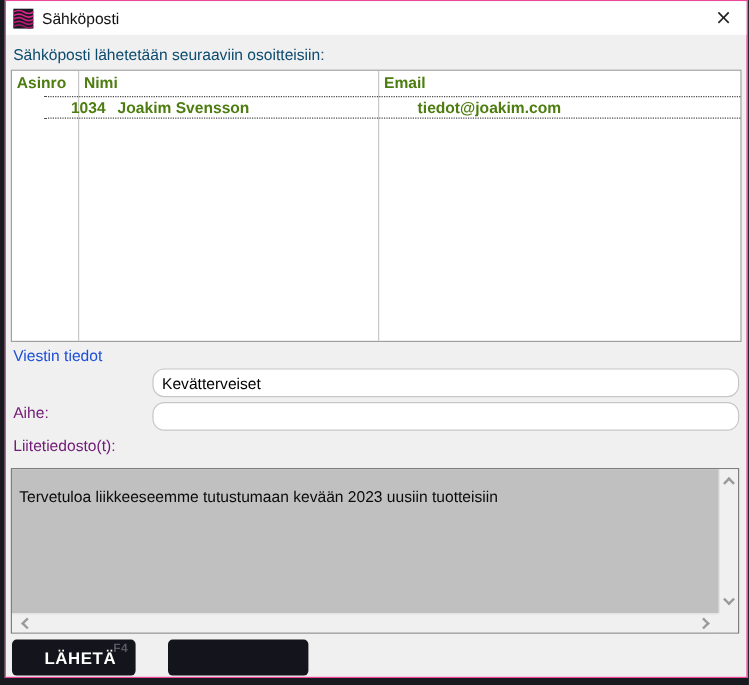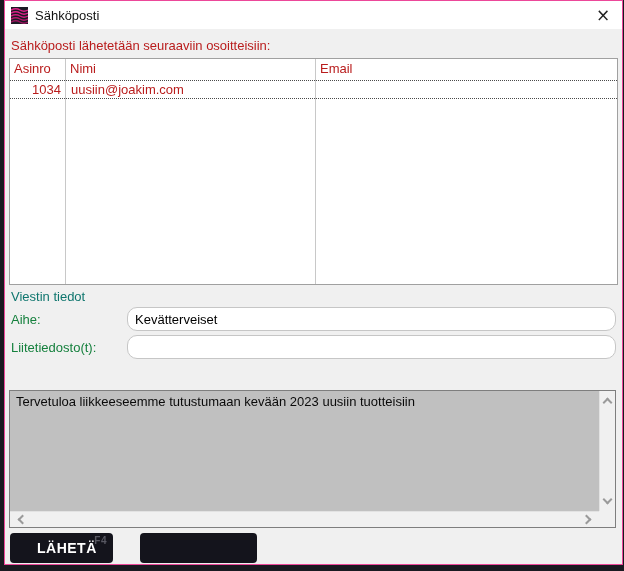--- a/index.html
+++ b/index.html
@@ -22,61 +22,61 @@
   }
   .app-icon { width: 17px; height: 17px; flex: 0 0 auto; }
   .title-text { margin-left: 7px; font-size: 13px; color: #111; }
   .close-btn {
     position: absolute; right: 2px; top: 0; width: 34px; height: 28px;
     display: flex; align-items: center; justify-content: center;
     font-size: 17px; color: #222; cursor: default; background: transparent; border: none;
     font-family: "DejaVu Sans", sans-serif;
   }
 
-  .heading { position: absolute; left: 6px; top: 37px; font-size: 13px; color: #b91c1c; }
+  .heading { position: absolute; left: 6px; top: 37px; font-size: 13px; color: #0c4a6e; }
 
   
   .rtable {
     position: absolute; left: 4px; top: 57px; width: 609px; height: 227px;
     background: #ffffff; border: 1px solid #a0a0a0;
   }
   .col-line { position: absolute; top: 0; bottom: 0; width: 1px; background: #c8c8c8; }
   .col-line.c1 { left: 55px; }
   .col-line.c2 { left: 305px; }
   .trow { position: absolute; left: 0; right: 0; display: grid; grid-template-columns: 55px 250px 1fr; }
   .trow.head { top: 1px; height: 20px; }
-  .trow.data { top: 21px; height: 19px; border-top: 1px dotted #4a4a4a; border-bottom: 1px dotted #4a4a4a; }
-  .tcell { font-size: 13px; color: #b91c1c; line-height: 18px; overflow: hidden; white-space: nowrap; }
+  .trow.data { top: 21px; height: 19px; border-top: 1px dotted #4a4a4a; border-bottom: 1px dotted #4a4a4a; margin-left: 27px; }
+  .tcell { font-size: 13px; color: #4d7c0f; line-height: 18px; overflow: hidden; white-space: nowrap; font-weight: bold; }
   .head .tcell { padding-left: 5px; }
   .head .tcell:first-child { padding-left: 4px; }
   .data .tcell.num { text-align: right; padding-right: 4px; }
   .data .tcell.txt { padding-left: 6px; }
 
   
-  .section-label { position: absolute; left: 6px; top: 288px; font-size: 13px; color: #0f766e; }
-  .fld-label { position: absolute; left: 6px; font-size: 13px; color: #15803d; }
+  .section-label { position: absolute; left: 6px; top: 288px; font-size: 13px; color: #1d4ed8; }
+  .fld-label { position: absolute; left: 6px; font-size: 13px; color: #701a75; margin-top: 24px; }
   .fld-label.subject { top: 311px; }
   .fld-label.attach { top: 339px; }
   .fld-input {
     position: absolute; left: 122px; right: 6px; height: 24px;
     background: #fff; border: 1px solid #c6c6c6; border-radius: 10px;
     font-size: 13px; color: #000; padding: 0 7px; outline: none;
     font-family: "Liberation Sans", "DejaVu Sans", sans-serif;
   }
   .fld-input.subject { top: 306px; }
   .fld-input.attach { top: 334px; }
 
   
   .msgbox {
     position: absolute; left: 4px; right: 6px; top: 389px; height: 138px;
     border: 1px solid #7e7e7e; background: #f0f0f0;
   }
   .msg-content {
     position: absolute; left: 0; top: 0; right: 16px; bottom: 16px;
-    background: #c0c0c0; font-size: 13px; color: #0a0a0a; padding: 2px 6px;
+    background: #c0c0c0; font-size: 13px; color: #0a0a0a; padding: 14px 6px;
     line-height: 17px; overflow: hidden;
   }
   .vscroll { position: absolute; top: 0; right: 0; bottom: 16px; width: 16px;
     background: #f0f0f0; border-left: 1px solid #e2e2e2;
     display: flex; flex-direction: column; justify-content: space-between; align-items: center;
     padding: 6px 0; }
   .hscroll { position: absolute; left: 0; right: 16px; bottom: 0; height: 16px;
     background: #f0f0f0; border-top: 1px solid #e2e2e2;
     display: flex; justify-content: space-between; align-items: center; padding: 0 7px; }
   .corner { position: absolute; right: 0; bottom: 0; width: 16px; height: 16px; background: #f0f0f0; }
@@ -126,21 +126,22 @@
     <div class="rtable">
       <div class="col-line c1"></div>
       <div class="col-line c2"></div>
       <div class="trow head">
         <div class="tcell">Asinro</div>
         <div class="tcell">Nimi</div>
         <div class="tcell">Email</div>
       </div>
       <div class="trow data">
         <div class="tcell num">1034</div>
-        <div class="tcell txt">uusiin@joakim.com</div>
+        <div class="tcell txt">Joakim Svensson</div>
+        <div class="tcell txt">tiedot@joakim.com</div>
       </div>
     </div>
 
     <div class="section-label">Viestin tiedot</div>
 
     <label class="fld-label subject">Aihe:</label>
     <input class="fld-input subject" type="text" value="Kevätterveiset" style="">
 
     <label class="fld-label attach">Liitetiedosto(t):</label>
     <input class="fld-input attach" type="text" value="" style="">

